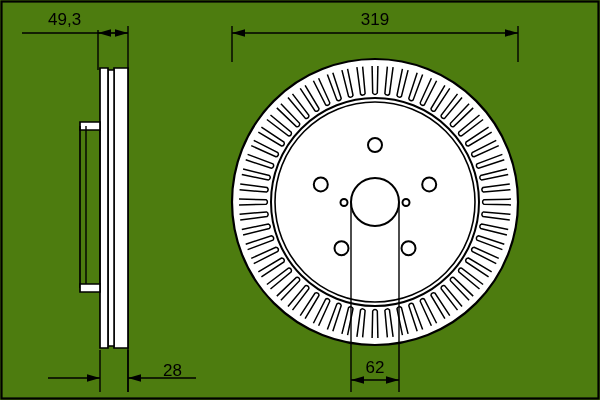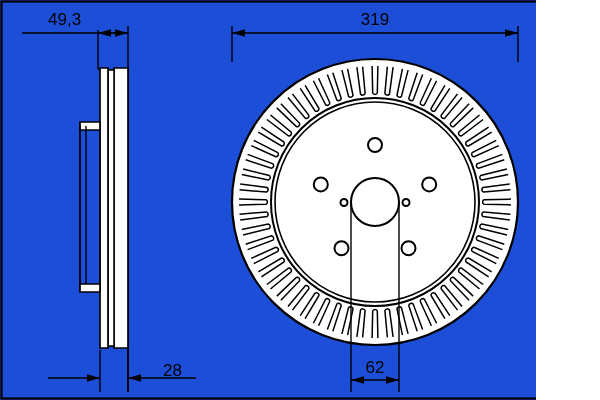--- a/index.html
+++ b/index.html
@@ -5,23 +5,23 @@
   html, body {
     margin: 0;
     padding: 0;
     background: #ffffff;
   }
   body {
     font-family: "Liberation Sans", sans-serif;
   }
   #sheet {
     position: relative;
-    width: 536px;
+    width: 600px;
     height: 400px;
-    background: #1d4ed8;
+    background: #4d7c0f;
     overflow: hidden;
   }
   #sheet svg {
     display: block;
   }
   .dim-text {
     font-family: "Liberation Sans", sans-serif;
     font-size: 17px;
     fill: #000000;
   }

